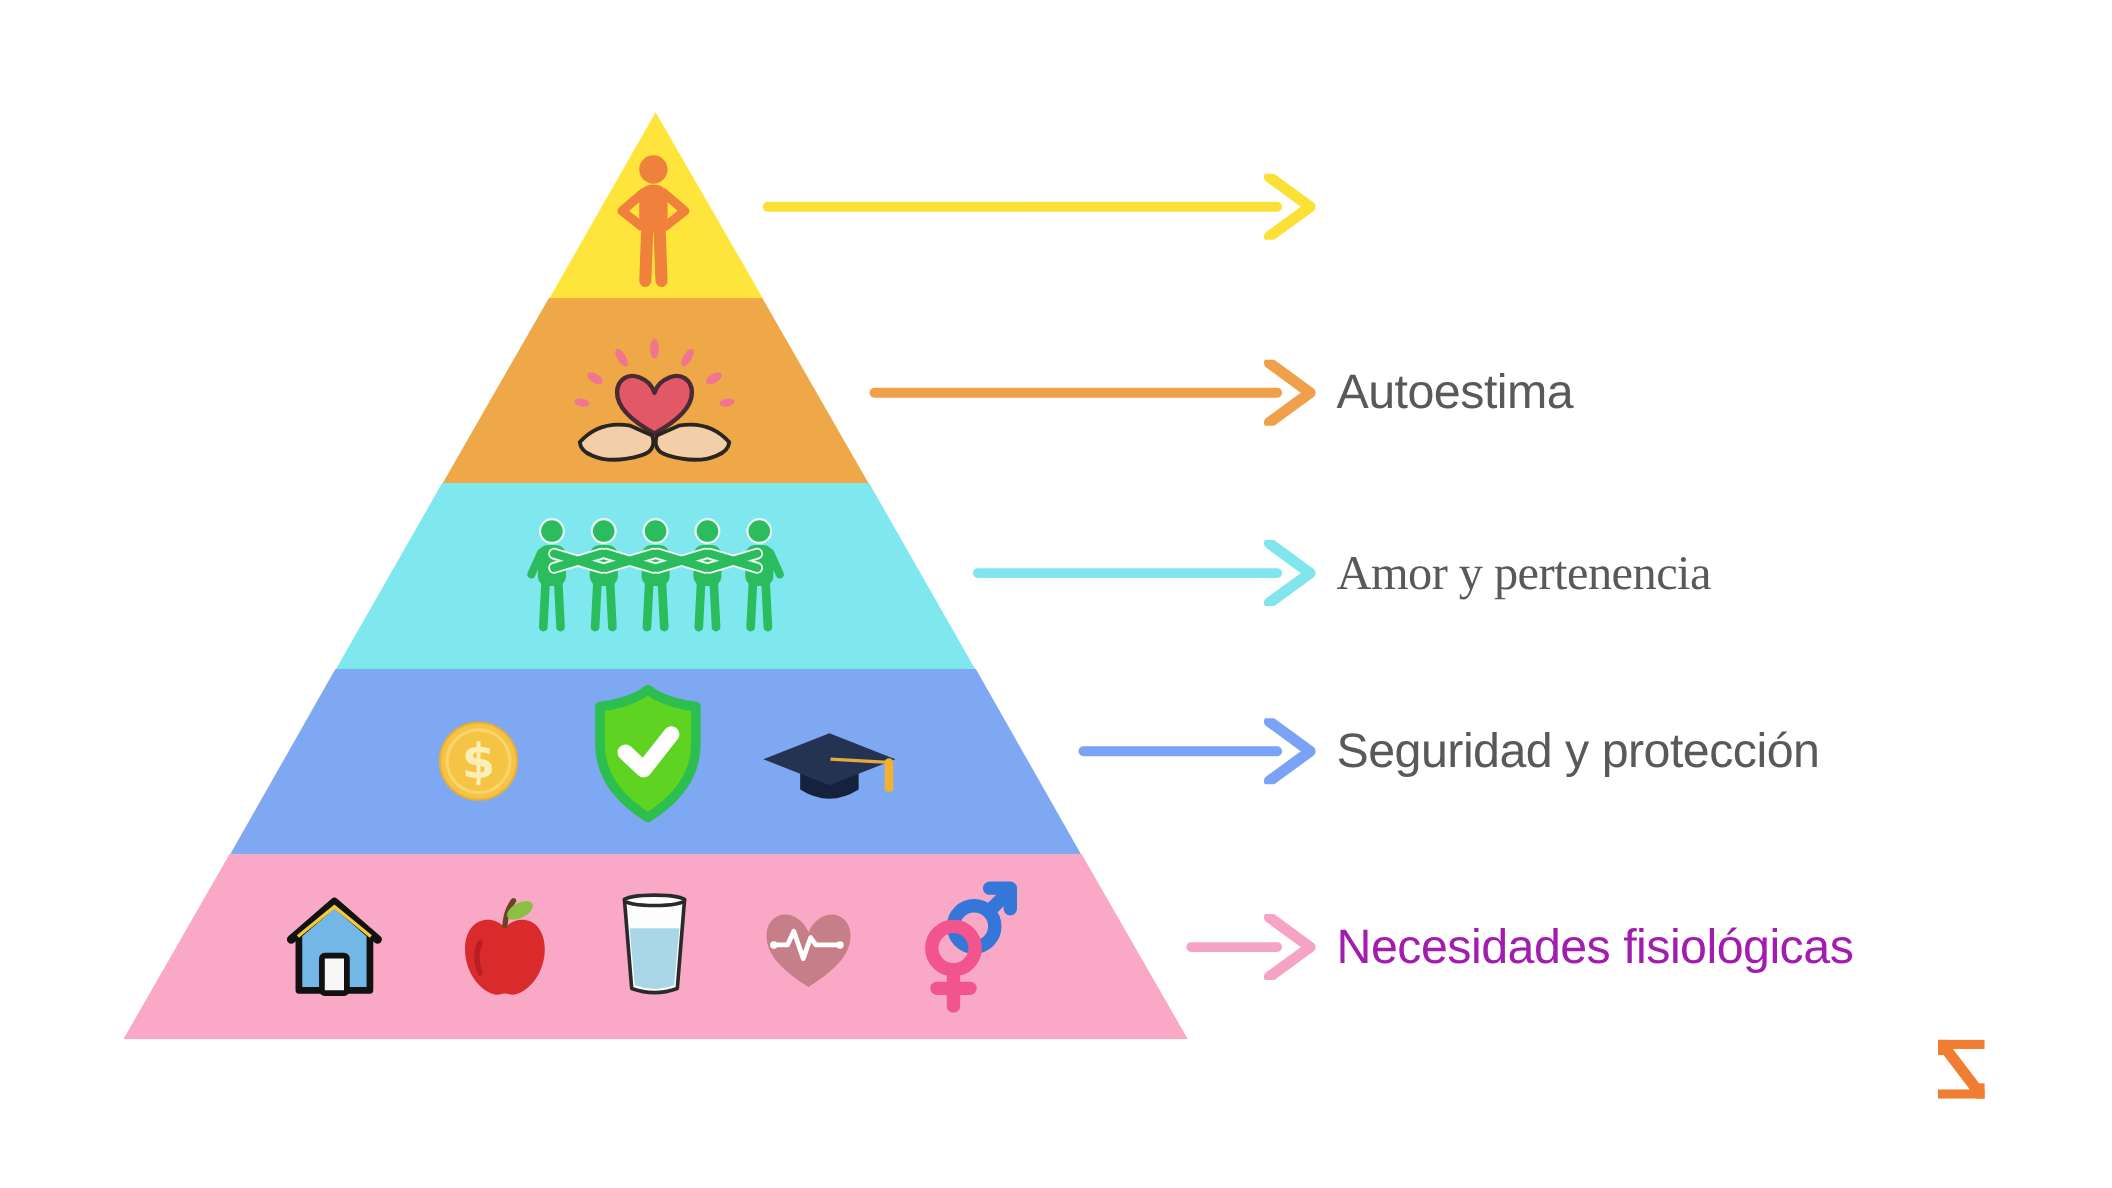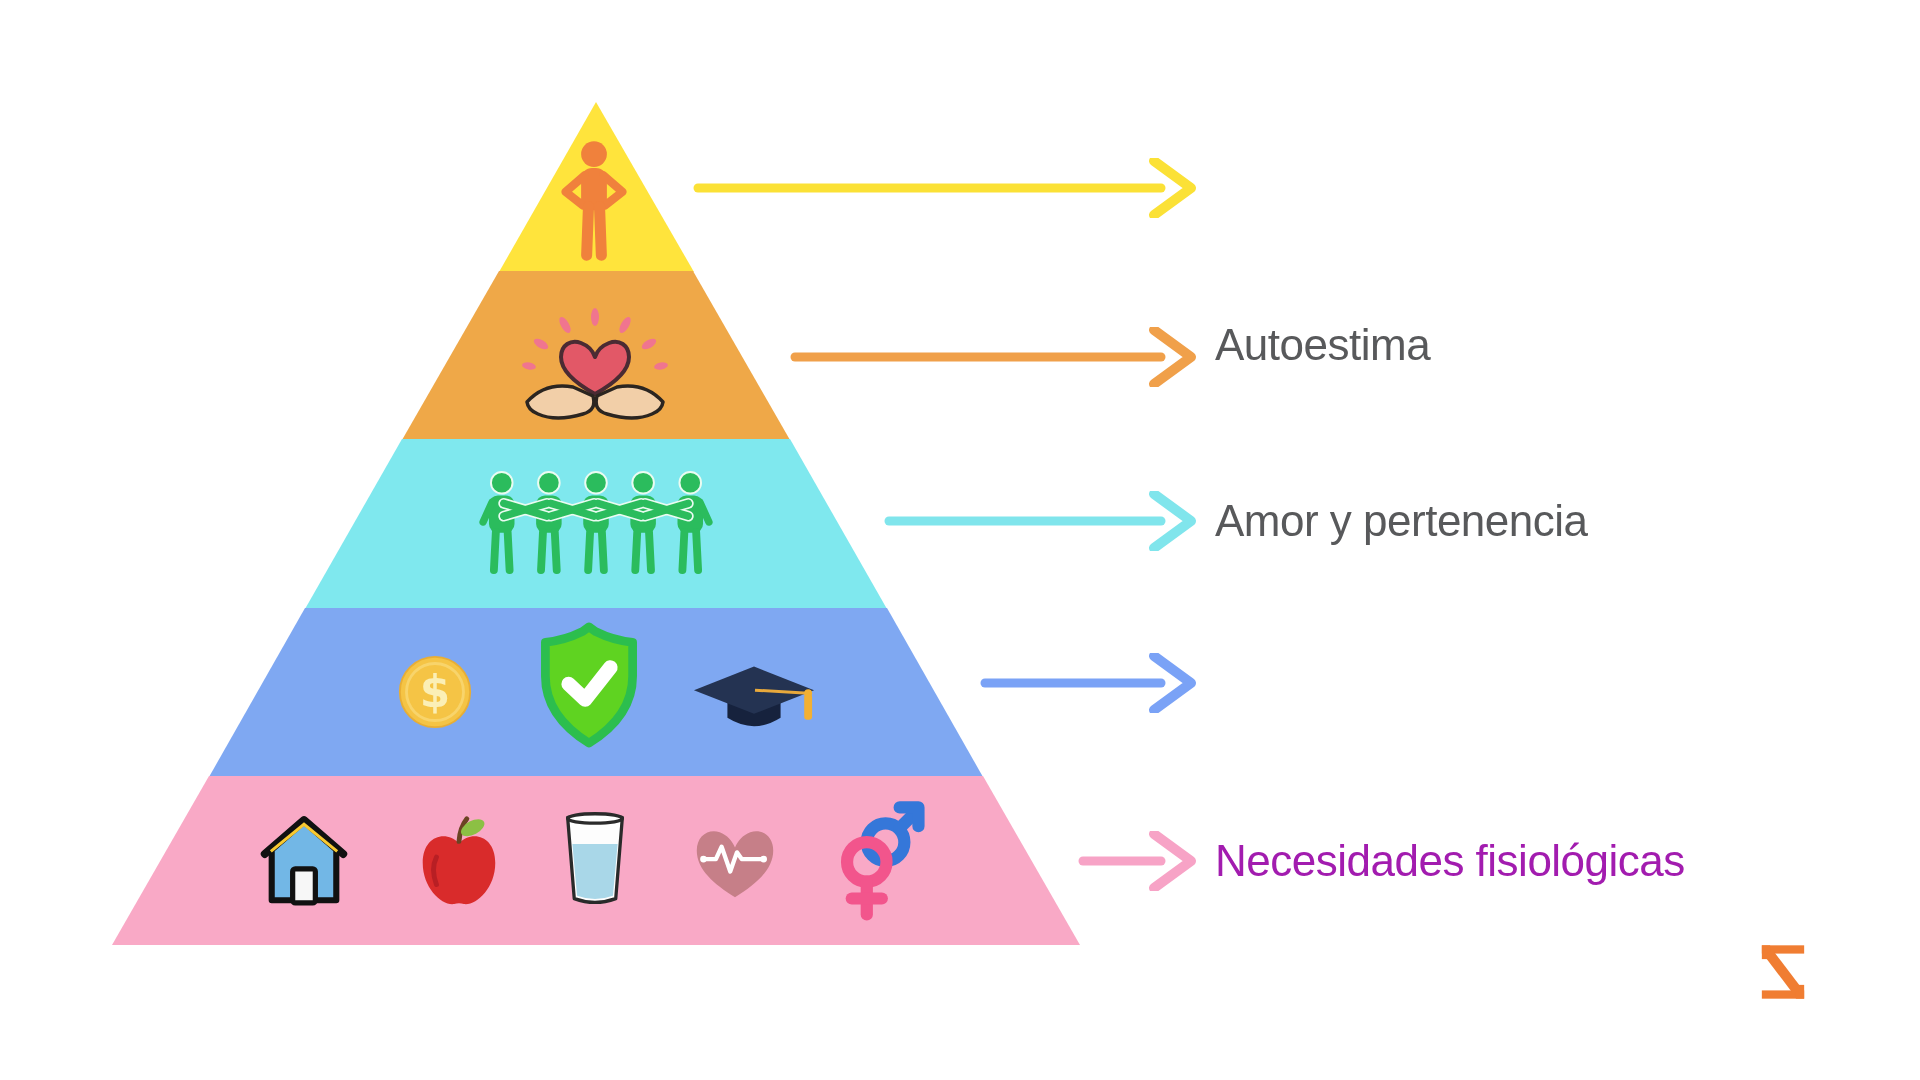--- a/index.html
+++ b/index.html
@@ -195,22 +195,23 @@
       <polyline points="174,3 211,30 174,57" stroke-width="10"></polyline>
     </g>
   </svg>
   <svg class="arrow" style="left:1078px; top:831px;" width="120" height="60" viewBox="0 0 120 60">
     <g fill="none" stroke-linecap="round" stroke-linejoin="round" style="stroke: rgb(247, 163, 198);">
       <line x1="5" y1="30" x2="83" y2="30" stroke-width="9"></line>
       <polyline points="76,3 113,30 76,57" stroke-width="10"></polyline>
     </g>
   </svg>
 
-  <div class="lvl-label" style="top: 318px; color: rgb(88, 89, 91);">Autoestima</div>
-  <div class="lvl-label" style="top: 494px; color: rgb(88, 89, 91);">Amor y pertenencia</div>
+  <div class="lvl-label" style="top: 330px; color: rgb(88, 89, 91);">Autoestima</div>
+  <div class="lvl-label" style="top: 494px; color: rgb(88, 89, 91); font-family: Liberation Serif, serif;">Amor y pertenencia</div>
+  <div class="lvl-label" style="top: 656px; color: rgb(88, 89, 91);">Seguridad y protección</div>
   <div class="lvl-label" style="top: 834px; color: #a21caf;">Necesidades fisiológicas</div>
 
   <svg class="logo" width="46" height="56" viewBox="0 0 50 58">
     <g style="fill: rgb(240, 125, 50);">
       <rect x="2" y="0" width="46" height="9"></rect>
       <rect x="2" y="0" width="9" height="15"></rect>
       <rect x="2" y="49" width="46" height="9"></rect>
       <rect x="39" y="43" width="9" height="15"></rect>
     </g>
     <line x1="9" y1="8" x2="41" y2="50" stroke-width="11" style="stroke: rgb(240, 125, 50);"></line>

